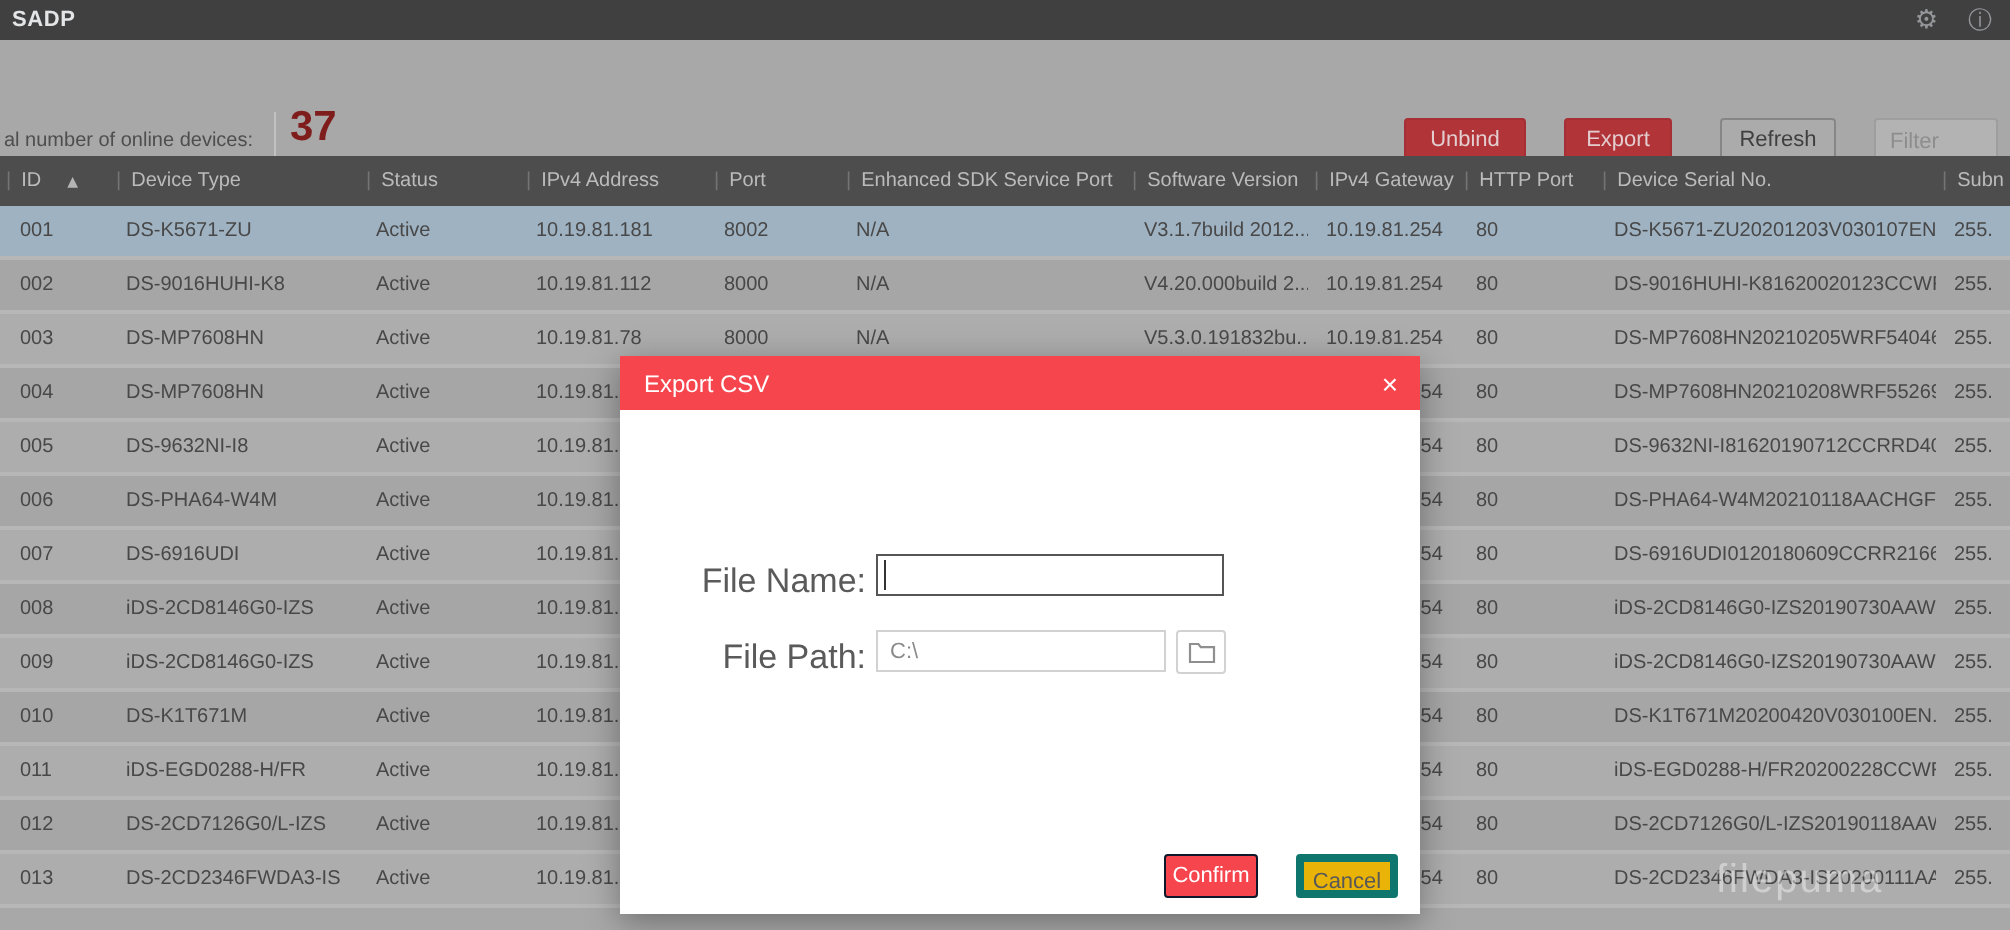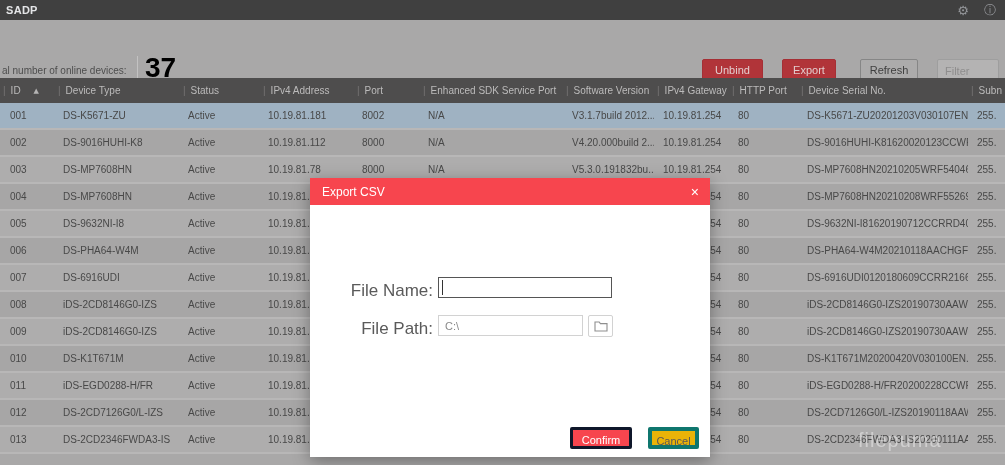--- a/index.html
+++ b/index.html
@@ -12,21 +12,21 @@
   
   .titlebar { position:absolute; top:0; left:0; right:0; height:20px; background:#404040; display:flex; align-items:center; }
   .app-title { margin-left:6px; font-size:11px; font-weight:bold; color:#e4e5e7; letter-spacing:.3px; }
   .tb-icons { margin-left:auto; display:flex; align-items:center; gap:15px; margin-right:9px; color:#94969a; }
   .gear { font-size:13px; line-height:1; font-family:"DejaVu Sans",sans-serif; }
   .info { font-size:12px; line-height:1; font-family:"DejaVu Sans",sans-serif; }
   
   .toolbar { position:absolute; top:20px; left:0; right:0; height:58px; }
   .device-label { position:absolute; left:2px; top:45px; font-size:10px; color:#4e4e4e; }
   .count-divider { position:absolute; left:137px; top:36px; width:1px; height:26px; background:#c3c2c2; }
-  .device-count { position:absolute; left:145px; top:32px; font-size:28px; font-weight:bold; color:#000000; }
+  .device-count { position:absolute; left:145px; top:32px; font-size:21px; font-weight:bold; color:#7f1d1d; }
   .btn { position:absolute; top:39px; height:23px; font-size:11px; text-align:center; line-height:21px; border-radius:2px; cursor:default; }
   .btn-red { background:#b13439; color:#e3cdce; border:1px solid #a52f35; }
   .btn-unbind { left:702px; width:61px; }
   .btn-export { left:782px; width:54px; }
   .btn-refresh { left:860px; width:58px; background:#acabab; color:#3f3f3f; border:1px solid #868686; }
   .filter-input { position:absolute; top:39px; left:937px; width:62px; height:23px; background:#b4b3b3; border:1px solid #9e9e9e; border-radius:2px; font-size:11px; color:#8e8d8d; padding-left:7px; font-family:inherit; }
   .filter-input::placeholder { color:#8e8d8d; }
   
   .thead, .trow { display:grid; grid-template-columns:55px 125px 80px 94px 66px 143px 91px 75px 69px 170px 37px; width:1005px; }
   .thead { position:absolute; top:78px; left:0; height:25px; background:#4e4d4d; align-items:center; font-size:10px; color:#bcbbbb; }
@@ -48,21 +48,21 @@
   .modal-title { margin-left:12px; color:#fff; font-size:12px; }
   .modal-close { margin-left:auto; margin-right:11px; color:#fff; font-size:14px; line-height:1; cursor:default; }
   .field-label { position:absolute; left:0; width:123px; text-align:right; font-size:17px; color:#5a5a5a; }
   .lbl-name { top:103px; }
   .lbl-path { top:141px; }
   .input-name { position:absolute; left:128px; top:99px; width:174px; height:21px; border:1px solid #555; background:#fff; font-size:11px; padding-left:5px; font-family:inherit; }
   .caret { position:absolute; left:132px; top:102px; width:1px; height:15px; background:#333; pointer-events:none; }
   .input-path { position:absolute; left:128px; top:137px; width:145px; height:21px; border:1px solid #d2d2d2; background:#fff; font-size:11px; color:#8a8a8a; padding-left:6px; font-family:inherit; }
   .browse-btn { position:absolute; left:278px; top:137px; width:25px; height:22px; background:#fff; border:1px solid #d2d2d2; border-radius:2px; display:flex; align-items:center; justify-content:center; }
   .modal-btn { position:absolute; top:249px; height:22px; font-size:11px; border-radius:2px; line-height:20px; text-align:center; font-family:inherit; }
-  .confirm-btn { left:260px; width:62px; background:#f7454e; color:#fff; border:3px solid #0f172a; }
+  .confirm-btn { left:272px; width:47px; background:#f7454e; color:#fff; border:1px solid #0f172a; }
   .cancel-btn { left:338px; width:51px; background:#eab308; color:#585858; border:4px solid #0f766e; }
 </style>
 </head>
 <body>
 
 <div class="app">
 
   <div class="titlebar">
     <span class="app-title">SADP</span>
     <span class="tb-icons">

